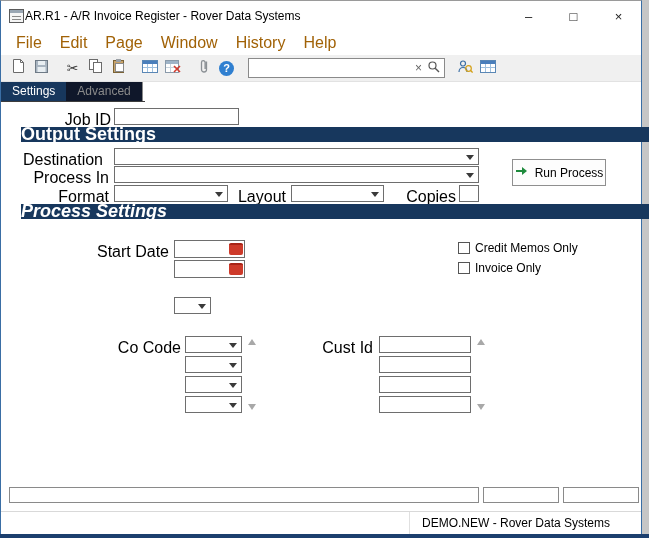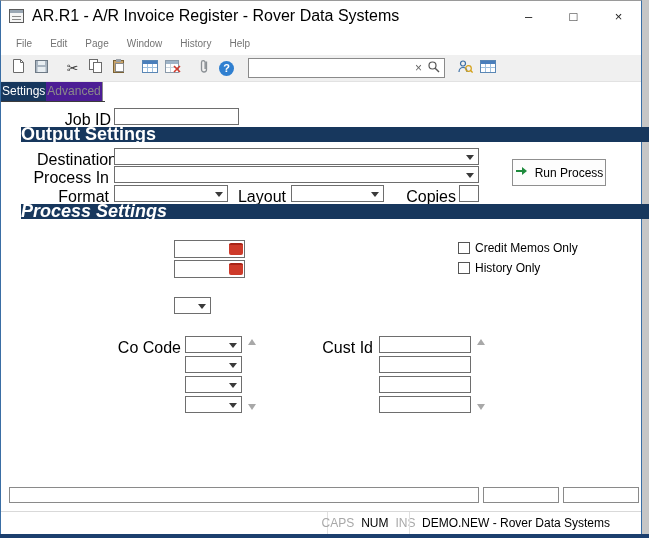--- a/index.html
+++ b/index.html
@@ -6,45 +6,45 @@
   html,body { width:649px; height:538px; }
   body { background:#c6c6c6; font-family:"Liberation Sans", sans-serif; position:relative; overflow:hidden; }
 
   .window { position:absolute; left:0; top:0; width:642px; height:534px; background:#fff;
             border-left:1px solid #3a6ea5; border-right:1px solid #3a6ea5; border-top:1px solid #9a9a9a; }
   .bottom-strip { position:absolute; left:0; top:534px; width:649px; height:4px; background:#1c3f6e; }
 
   
   .titlebar { height:30px; display:flex; align-items:center; background:#fff; padding-left:8px; }
   .app-icon { width:16px; height:15px; display:flex; align-items:center; }
-  .title { font-size:16px; color:#000; margin-left:7px; white-space:nowrap; }
+  .title { font-size:12px; color:#000; white-space:nowrap; }
   .win-controls { margin-left:auto; display:flex; height:100%; }
   .win-btn { width:45px; height:100%; display:flex; align-items:center; justify-content:center; font-size:13px; color:#222; cursor:default; }
 
   
   .menubar { height:24px; display:flex; align-items:center; background:#fff; padding-left:6px; }
-  .menu-item { font-size:10px; padding:4px 9px; color:#737373; }
+  .menu-item { font-size:16px; padding:4px 9px; color:#a16207; }
 
   
   .toolbar { height:27px; background:#f0f0f0; display:flex; align-items:center; padding-left:6px; border-bottom:1px solid #e2e2e2; }
   .tb-btn { width:23px; height:23px; display:flex; align-items:center; justify-content:center; }
   .tb-gap { width:8px; }
   .glyph { font-size:14px; color:#3f3f3f; line-height:1; }
   .help-circle { width:15px; height:15px; border-radius:50%; background:#2f7fd0; color:#fff; font-size:11px; font-weight:bold;
                  display:flex; align-items:center; justify-content:center; }
   .tb-search { width:197px; height:20px; border:1px solid #8a8a8a; background:#fff; display:flex; align-items:center; margin-left:10px; padding:0 4px; }
   .tb-search input { flex:1; border:none; outline:none; font:12px "Liberation Sans",sans-serif; background:transparent; min-width:0; }
   .tb-search .clear { color:#666; font-size:12px; margin-right:5px; }
 
   
   .tabstrip { height:20px; background:#fff; display:flex; align-items:flex-end; }
   .tabs { display:flex; border-bottom:1px solid #3c3c3c; padding-right:2px; }
-  .tab { font-size:12px; line-height:19px; padding:0 1px; white-space:nowrap; }
+  .tab { font-size:12px; line-height:19px; padding:0 11px; white-space:nowrap; }
   .tab.active { background:#17375d; color:#fff; }
-  .tab.inactive { color:#8a8a8a; background:#4c1d95; border-right:1px solid #8a8a8a; }
+  .tab.inactive { color:#8a8a8a; background:#0f172a; border-right:1px solid #8a8a8a; }
 
   
   .content { position:relative; height:410px; background:#fff; font-size:12px; }
   .label { position:absolute; font-size:16px; color:#000; text-align:right; white-space:nowrap; }
   .banner { position:absolute; left:20px; width:631px; height:15px; background:#17375d; color:#fff;
             font-size:18px; font-weight:bold; text-align:left; line-height:15px; }
   .field { position:absolute; background:#fff; border:1px solid #6e6e6e; }
   .field input { width:100%; height:100%; border:none; outline:none; font:12px "Liberation Sans",sans-serif; padding:0 3px; background:transparent; }
   .combo { position:absolute; background:#fff; border:1px solid #6e6e6e; }
   .combo .arr { position:absolute; right:4px; top:50%; margin-top:-2px; width:0; height:0;
@@ -195,21 +195,21 @@
 
   <div class="content">
 
     <span class="label" style="left:18px; top:9px; width:92px;">Job ID</span>
     <div class="field" style="left:113px; top:6px; width:125px; height:17px;">
       <input value="" style="">
     </div>
 
     <div class="banner" style="top:25px;">Output Settings</div>
 
-    <span class="label" style="left:16px; top:49px; width:100px;">Destination</span>
+    <span class="label" style="left:2px; top:49px; width:100px;">Destination</span>
     <div class="combo" style="left:113px; top:46px; width:365px; height:17px;">
         <span class="arr"></span>
       </div>
 
     <span class="label" style="left:8px; top:67px; width:100px;">Process In</span>
     <div class="combo" style="left:113px; top:64px; width:365px; height:17px;">
         <span class="arr"></span>
       </div>
 
     <span class="label" style="left:8px; top:86px; width:100px;">Format</span>
@@ -228,37 +228,38 @@
     <button class="run-btn">
       <span><svg width="14" height="12" viewBox="0 0 14 12">
             <path d="M1 6h8" stroke="#1e8a3c" stroke-width="2"></path>
             <path d="M7 2l5 4-5 4z" fill="#1e8a3c"></path>
           </svg></span>
       <span>Run Process</span>
     </button>
 
     <div class="banner" style="top:102px;font-style:italic;">Process Settings</div>
 
+    <span class="label" style="left:68px; top:141px; width:100px;">Start Date</span>
     <div class="field" style="left:173px; top:138px; width:71px; height:18px;">
       <input style="">
       <span class="date-icon"></span>
     </div>
 
     <div class="field" style="left:173px; top:158px; width:71px; height:18px;">
       <input style="">
       <span class="date-icon"></span>
     </div>
 
     <label class="check" style="left:457px; top:139px;">
       <span class="box"></span>
       <span>Credit Memos Only</span>
     </label>
     <label class="check" style="left:457px; top:159px;">
       <span class="box"></span>
-      <span>History Only</span>
+      <span>Invoice Only</span>
     </label>
 
     <div class="combo" style="left:173px; top:195px; width:37px; height:17px;">
         <span class="arr"></span>
       </div>
 
     <span class="label" style="left:80px; top:237px; width:100px;">Co Code</span>
     <div class="combo" style="left:184px; top:234px; width:57px; height:17px;">
         <span class="arr"></span>
       </div>
@@ -282,23 +283,18 @@
     <div class="sarr up" style="left:476px; top:237px;"></div>
     <div class="sarr down" style="left:476px; top:302px;"></div>
 
     <div class="status-field" style="left:8px; top:385px; width:470px;"></div>
     <div class="status-field" style="left:482px; top:385px; width:76px;"></div>
     <div class="status-field" style="left:562px; top:385px; width:76px;"></div>
   </div>
 
   <div class="statusbar">
     <div class="sb-spacer"></div>
-    <div class="sb-keys">
-      <span class="dim">CAPS</span>
-      <span>NUM</span>
-      <span class="dim">INS</span>
-    </div>
     <div class="sb-company">DEMO.NEW - Rover Data Systems</div>
   </div>
 
 </div>
 
 <div class="bottom-strip"></div>
 
 </body></html>

